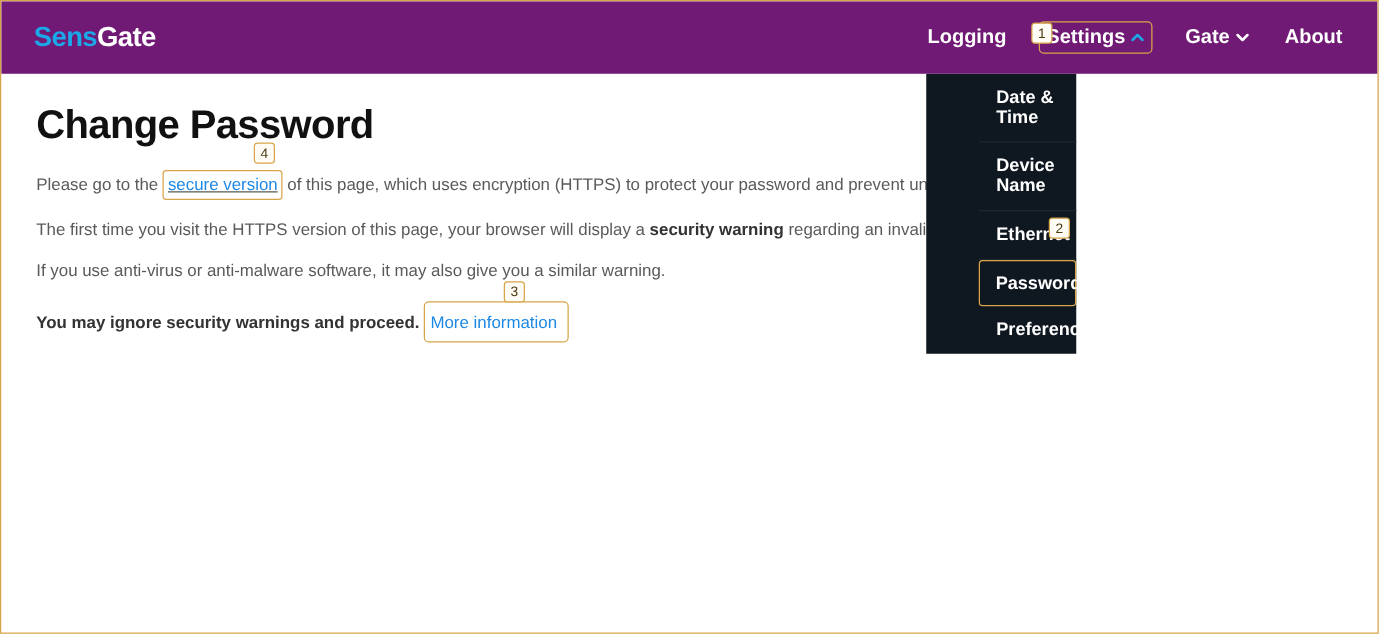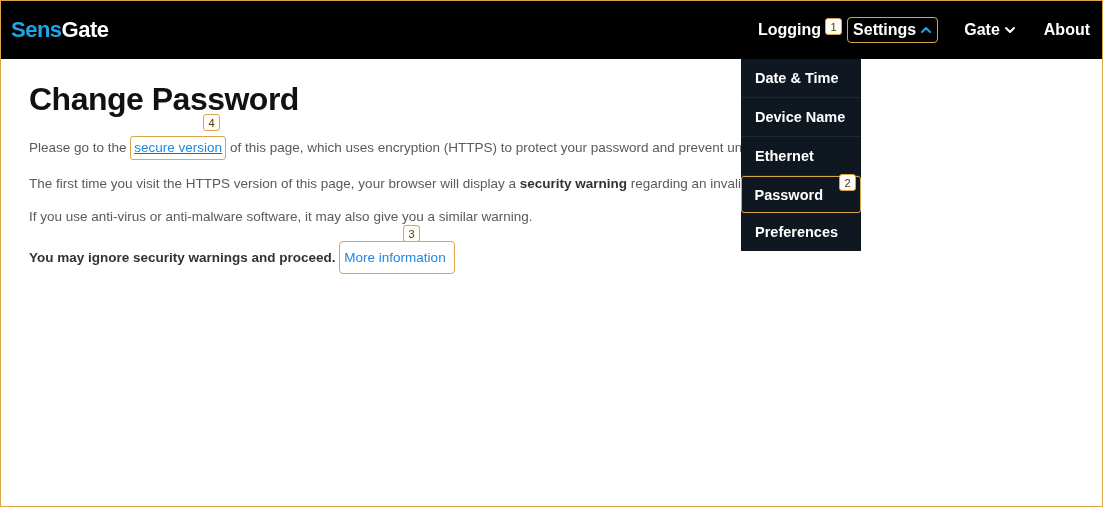--- a/index.html
+++ b/index.html
@@ -1,29 +1,29 @@
 <!DOCTYPE html>
 <html><head>
 <meta charset="utf-8">
 <style>
   * { box-sizing: border-box; margin: 0; padding: 0; }
   html, body { width: 1103px; height: 507px; font-family: -apple-system, BlinkMacSystemFont, "Segoe UI", Helvetica, Arial, sans-serif; }
   .frame { width: 1103px; height: 507px; border: 1px solid #d8a54a; position: relative; background: #fff; overflow: hidden; }
-  .navbar { background: #000000; height: 58px; display: flex; align-items: center; padding: 0 10px; position: relative; z-index: 10; }
+  .navbar { background: #701a75; height: 58px; display: flex; align-items: center; padding: 0 26px; position: relative; z-index: 10; }
   .brand { font-size: 22px; font-weight: 700; letter-spacing: -0.5px; }
   .brand .p1 { color: #1ba7e8; }
   .brand .p2 { color: #ffffff; }
   .navspacer { flex: 1; }
   .navitems { display: flex; align-items: center; gap: 24px; }
   .navitem { color: #fff; font-weight: 600; font-size: 16px; display: flex; align-items: center; gap: 4px; cursor: pointer; padding: 4px 2px; }
   .navitem.open-box { border: 1.5px solid #d8a54a; border-radius: 4px; padding: 3px 5px; }
   .chev { display: inline-block; }
   .chev svg { display: block; }
 
-  .dropdown { position: absolute; top: 58px; left: 740px; width: 120px; background: #0f1720; display: flex; flex-direction: column; z-index: 9; }
+  .dropdown { position: absolute; top: 58px; left: 740px; width: 120px; background: #0f1720; display: flex; flex-direction: column; z-index: 9; padding-left: 42px; }
   .dropdown .ditem { color: #fff; font-size: 14.5px; font-weight: 600; padding: 11px 14px; border-bottom: 1px solid #1d2733; cursor: pointer; }
   .dropdown .ditem:last-child { border-bottom: none; }
   .dropdown .ditem.active { border: 1.5px solid #d8a54a; border-radius: 3px; padding: 9.5px 12.5px; }
 
   .content { padding: 22px 28px; color: #5a5a5a; font-size: 13.5px; position: relative; z-index: 1; }
   .content h1 { color: #111; font-size: 32px; font-weight: 800; margin-bottom: 18px; letter-spacing: -0.5px; }
   .content p { margin-bottom: 14px; line-height: 1.45; }
   .content a { color: #1e88e5; text-decoration: none; }
   .content strong { color: #333; font-weight: 700; }
 

